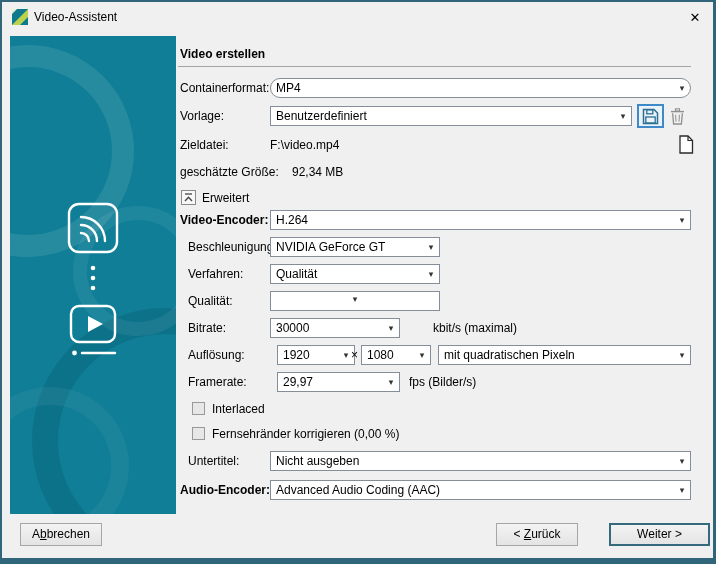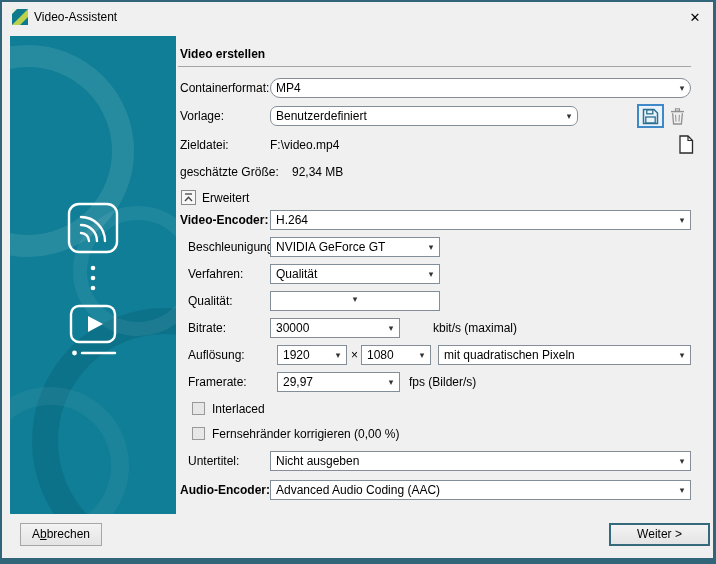--- a/index.html
+++ b/index.html
@@ -88,21 +88,21 @@
   <div class="heading">Video erstellen</div>
   <div class="hsep"></div>
 
   <div class="lbl" style="left:178px;top:79px;">Containerformat:</div>
   <div class="dd" style="left:268px;top:76px;width:421px;border-radius:10px;">
     <span class="dd-text">MP4</span>
     <span class="dd-arrow"></span>
   </div>
 
   <div class="lbl" style="left:178px;top:107px;">Vorlage:</div>
-  <div class="dd" style="left:268px;top:104px;width:308px;border-radius:7px;">
+  <div class="dd" style="left:268px;top:104px;width:362px;">
     <span class="dd-text">Benutzerdefiniert</span>
     <span class="dd-arrow"></span>
   </div>
   <div class="icon-btn save-btn">
     <svg width="17" height="17" viewBox="0 0 17 17">
       <path d="M1.5 1.5 H12 L15.5 5 V15.5 H1.5 Z" fill="none" stroke="#2c6f91" stroke-width="1.5"></path>
       <rect x="4.8" y="1.8" width="6" height="4" fill="none" stroke="#2c6f91" stroke-width="1.3"></rect>
       <rect x="3.8" y="9" width="9.4" height="6" fill="none" stroke="#2c6f91" stroke-width="1.3"></rect>
     </svg>
   </div>
@@ -162,21 +162,21 @@
   </div>
 
   <div class="lbl" style="left:186px;top:319px;">Bitrate:</div>
   <div class="dd" style="left:268px;top:316px;width:130px;">
     <span class="dd-text">30000</span>
     <span class="dd-arrow"></span>
   </div>
   <div class="lbl" style="left:407px;top:319px;padding-left:24px;">kbit/s (maximal)</div>
 
   <div class="lbl" style="left:186px;top:346px;">Auflösung:</div>
-  <div class="dd" style="left:275px;top:343px;width:70px;">
+  <div class="dd" style="left:275px;top:343px;width:78px;">
     <span class="dd-text">1920</span>
     <span class="dd-arrow"></span>
   </div>
   <div class="lbl" style="left:349px;top:346px;">×</div>
   <div class="dd" style="left:359px;top:343px;width:70px;">
     <span class="dd-text">1080</span>
     <span class="dd-arrow"></span>
   </div>
   <div class="dd" style="left:436px;top:343px;width:253px;">
     <span class="dd-text">mit quadratischen Pixeln</span>
@@ -204,17 +204,20 @@
 
   <div class="lbl bold" style="left:178px;top:481px;">Audio-Encoder:</div>
   <div class="dd" style="left:268px;top:478px;width:421px;gap:44px;">
     <span class="dd-text">Advanced Audio Coding (AAC)</span>
     <span class="dd-arrow"></span>
   </div>
 
   <div class="btn" style="left:18px;top:521px;width:82px;">
     <span>A</span><span class="u">b</span><span>brechen</span>
   </div>
+  <div class="btn" style="left:494px;top:521px;width:82px;">
+    <span>&lt; </span><span class="u">Z</span><span>urück</span>
+  </div>
   <div class="btn btn-default" style="left:607px;top:521px;width:101px;">
     <span>Weiter &gt;</span>
   </div>
 
 </div>
 
 </body></html>

